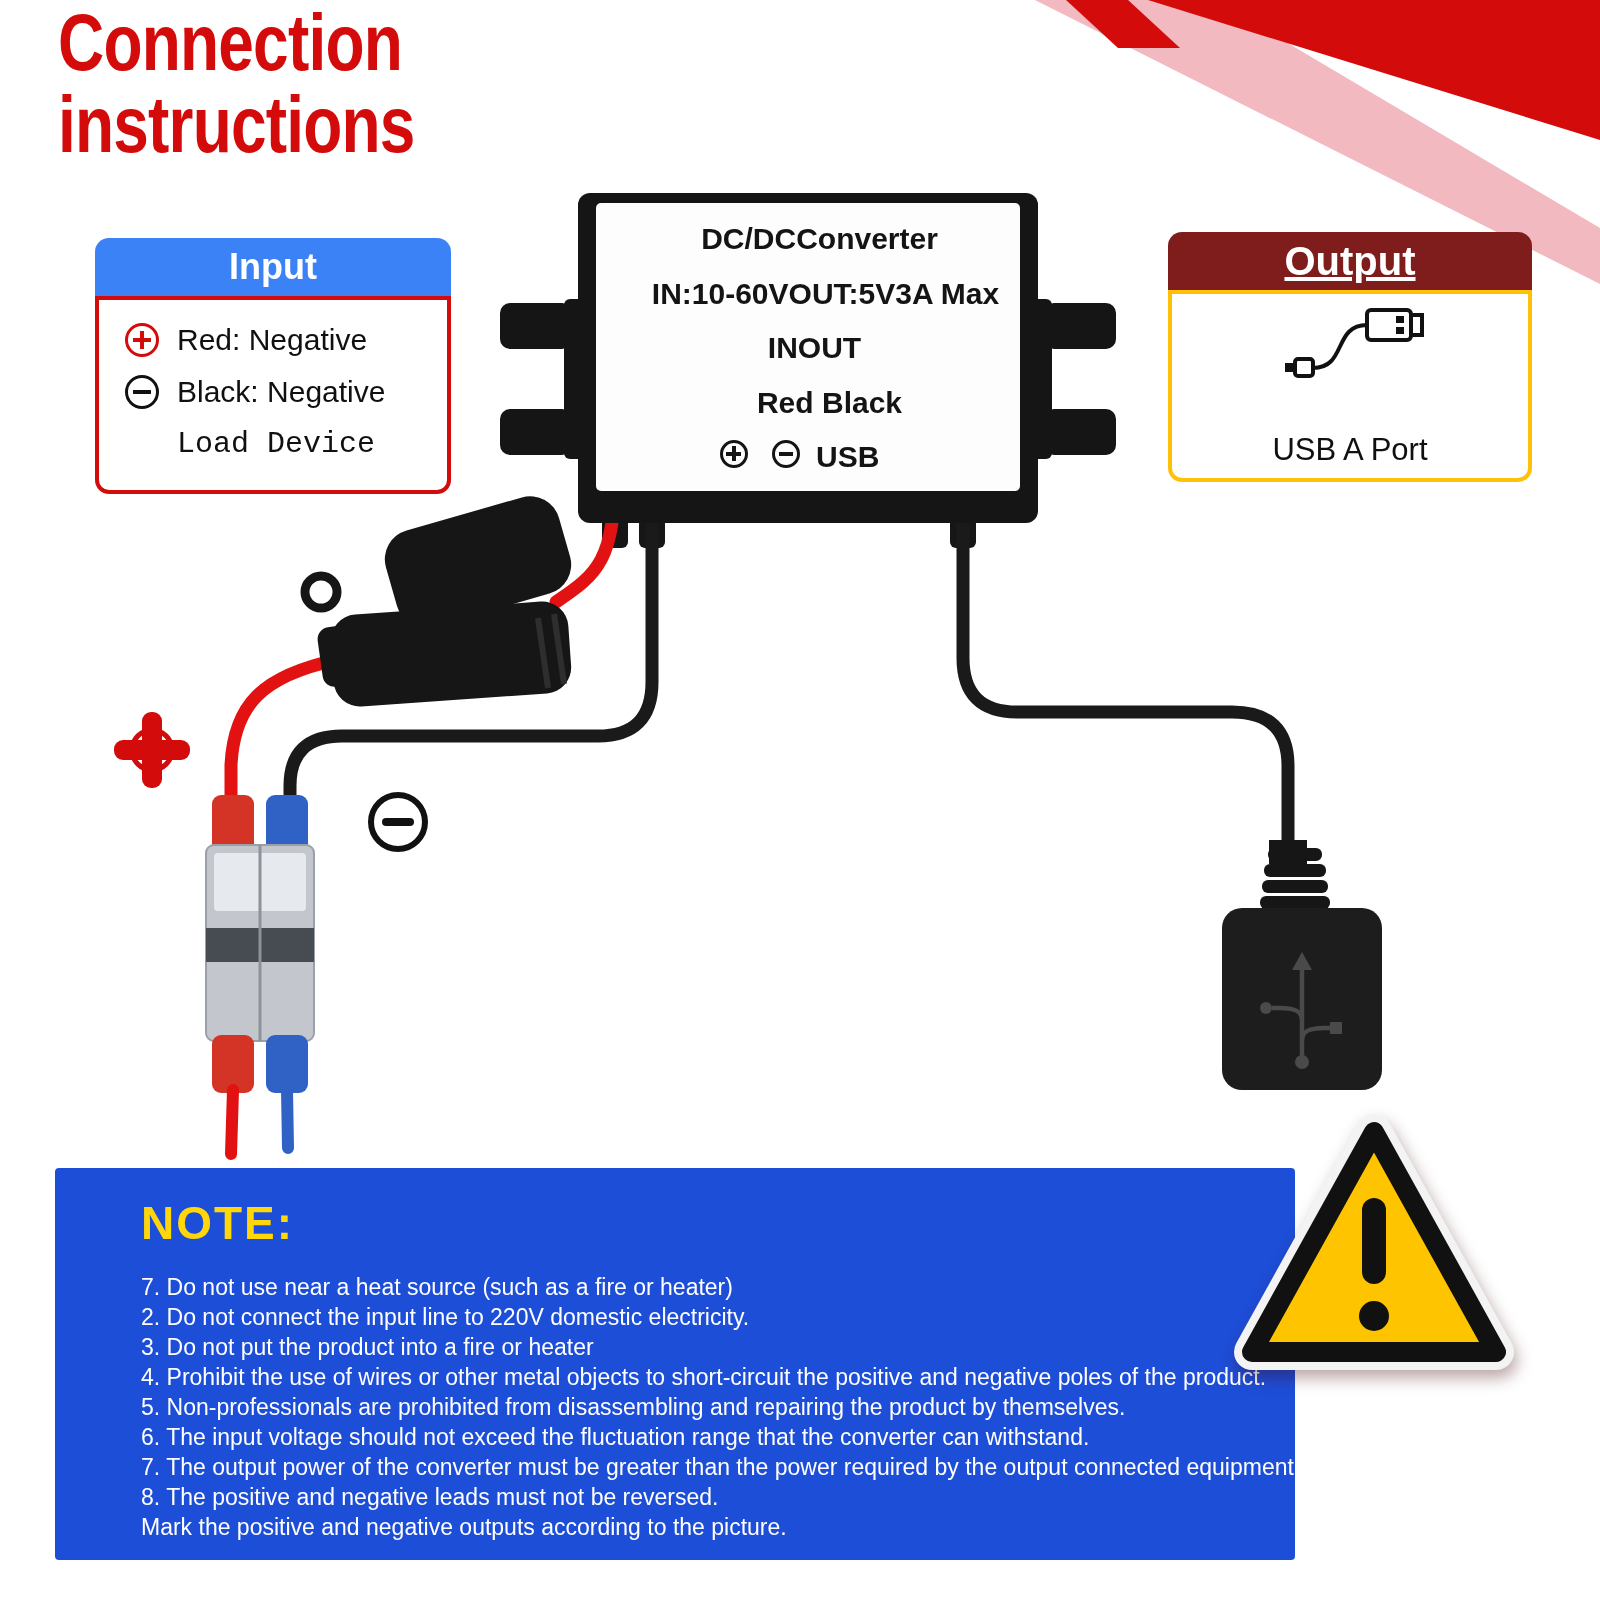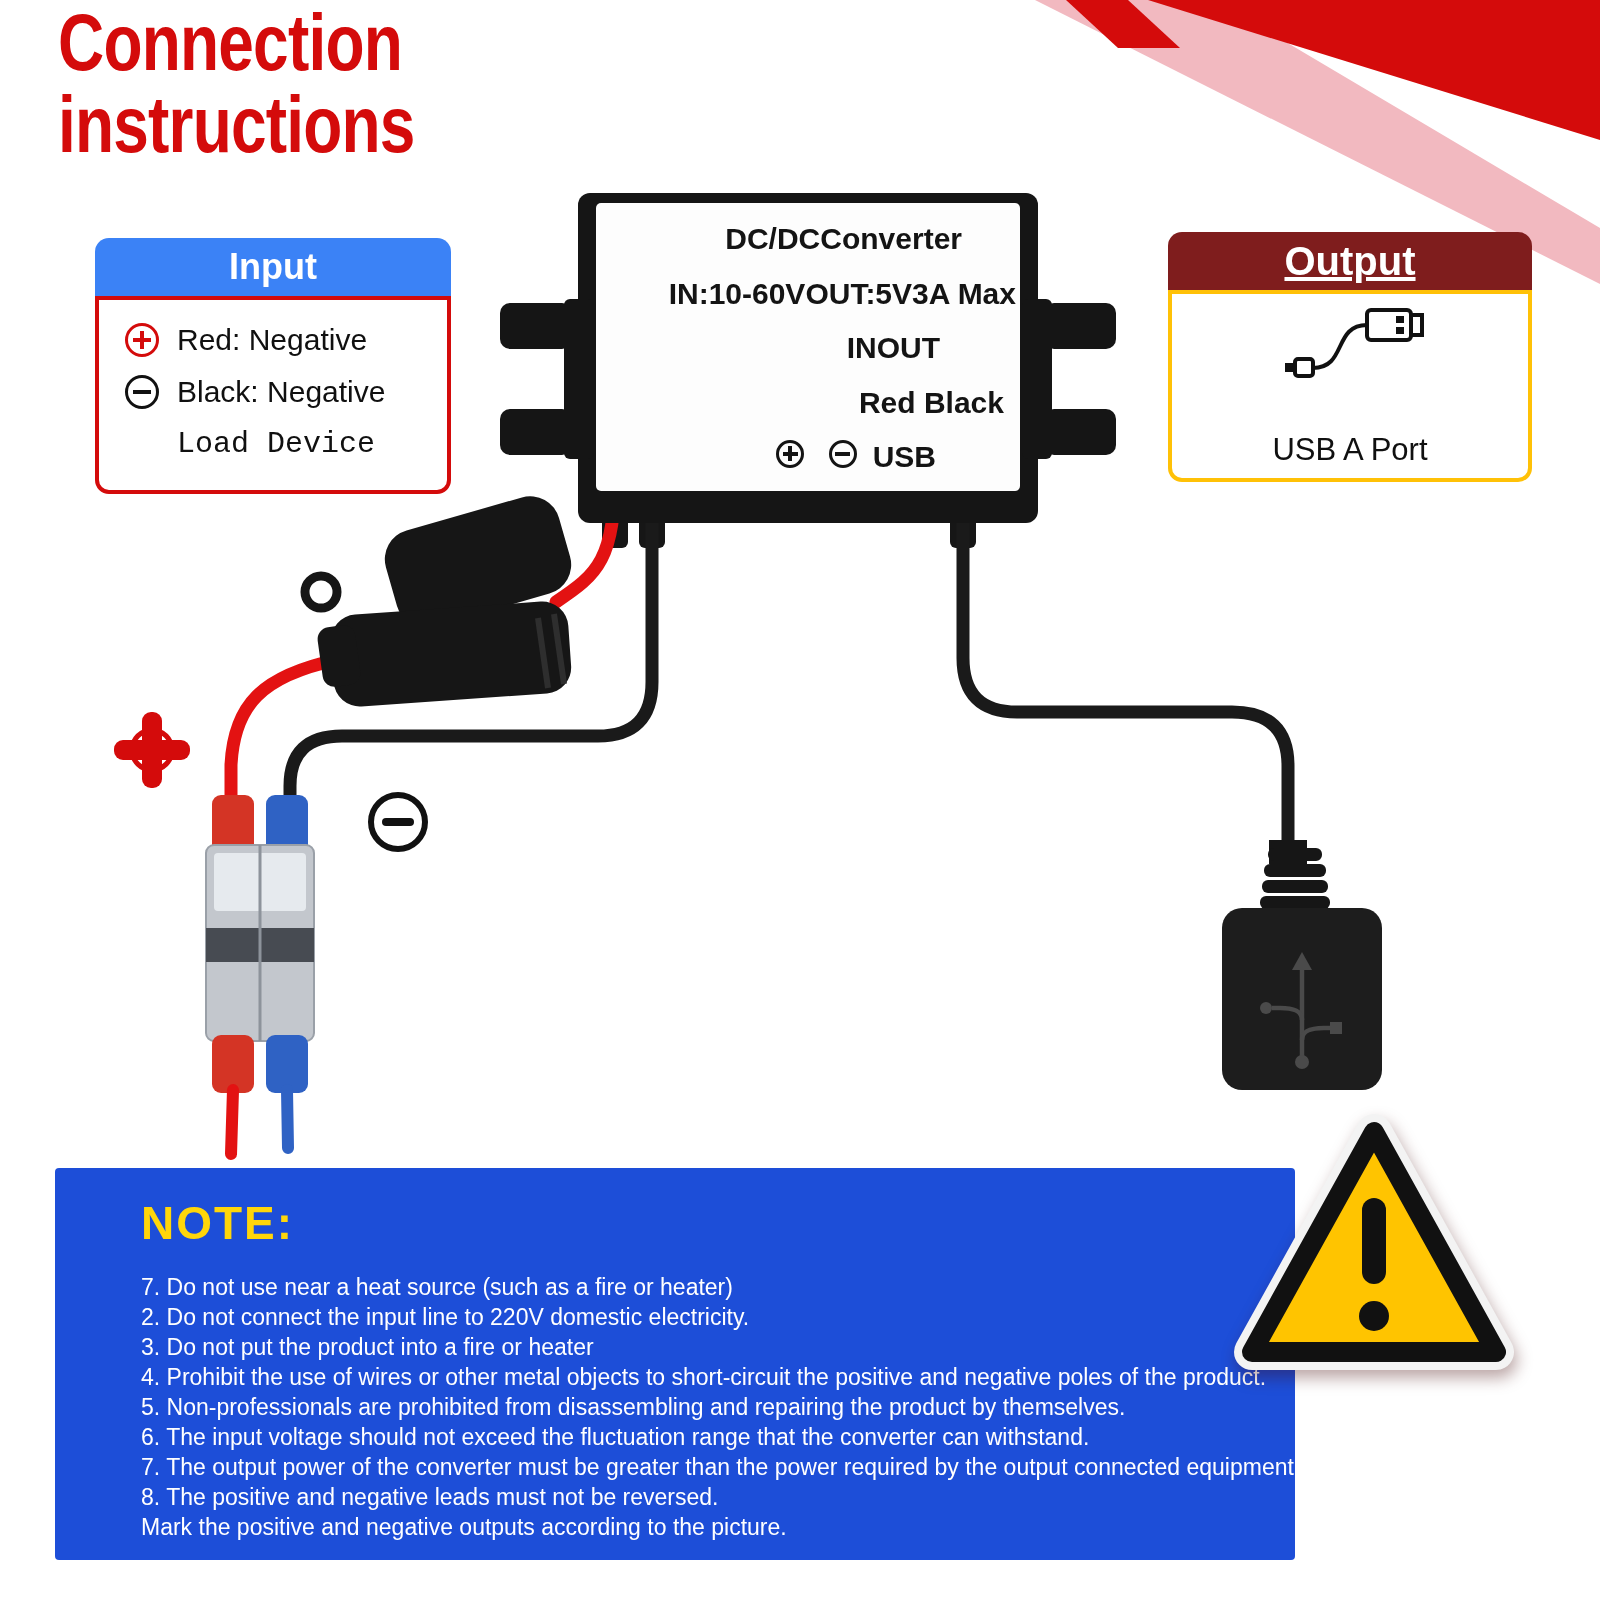--- a/index.html
+++ b/index.html
@@ -28,21 +28,21 @@
   .ear.left .prong{left:0;}
   .ear.right .prong{right:0;}
   .prong.top{top:0;}
   .prong.bottom{bottom:0;}
   .spine{position:absolute;top:-4px;bottom:-4px;width:30px;background:#151515;border-radius:6px;}
   .ear.left .spine{right:-8px;}
   .ear.right .spine{left:-8px;}
   .device-label{position:absolute;left:18px;right:18px;top:10px;bottom:32px;background:#fdfdfd;
                 border-radius:5px;display:flex;flex-direction:column;justify-content:space-between;
                 padding:14px 0 12px;font-weight:bold;font-size:30px;color:#141414;box-sizing:border-box;}
-  .dl-row{display:flex;justify-content:flex-end;align-items:center;height:44px;margin-left:17px;}
+  .dl-row{display:flex;justify-content:center;align-items:center;height:44px;margin-left:17px;}
   .r1{padding:0 58px 0 64px;}
   .r2{padding:0 4px 0 22px;}
   .r3{padding:0 80px 0 76px;}
   .r4{padding:0 16px 0 42px;}
   .r5{padding:0 84px 0 50px;}
 
   
   .csym{position:relative;display:inline-block;border-radius:50%;box-sizing:border-box;}
   .csym::before{content:"";position:absolute;left:17%;right:17%;top:50%;height:4px;margin-top:-2px;background:currentColor;}
   .csym.plus::after{content:"";position:absolute;top:17%;bottom:17%;left:50%;width:4px;margin-left:-2px;background:currentColor;}

